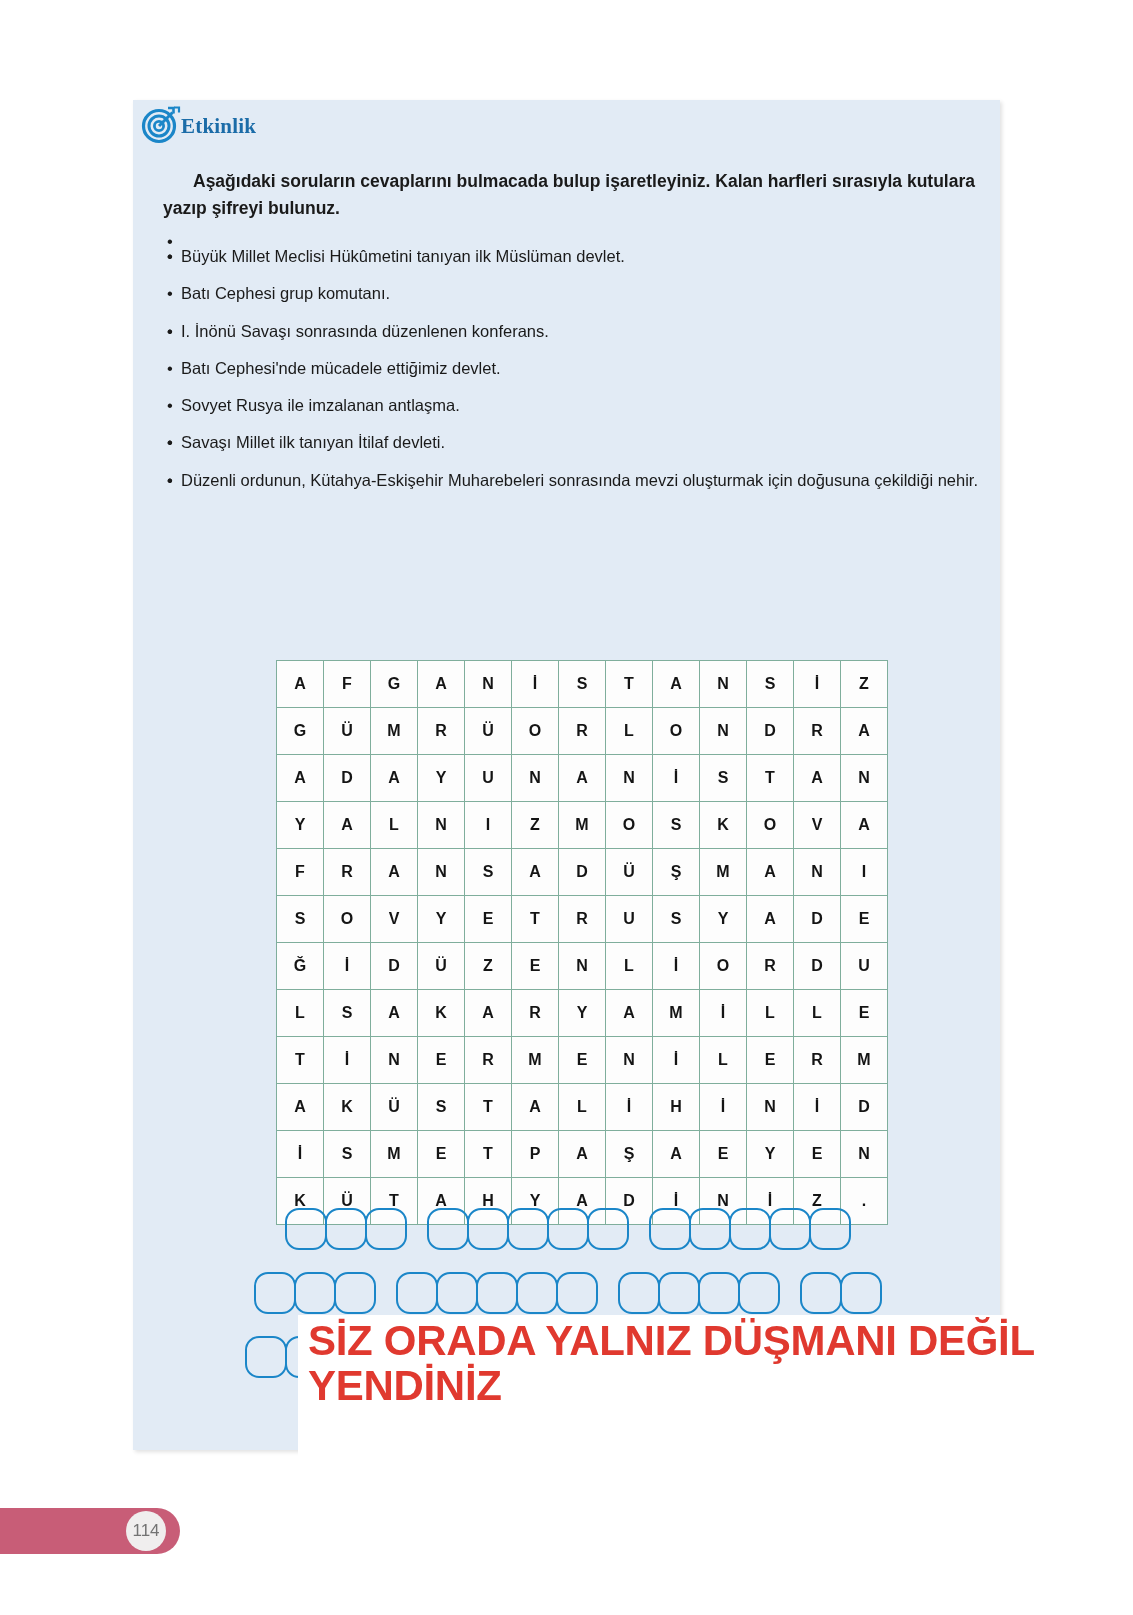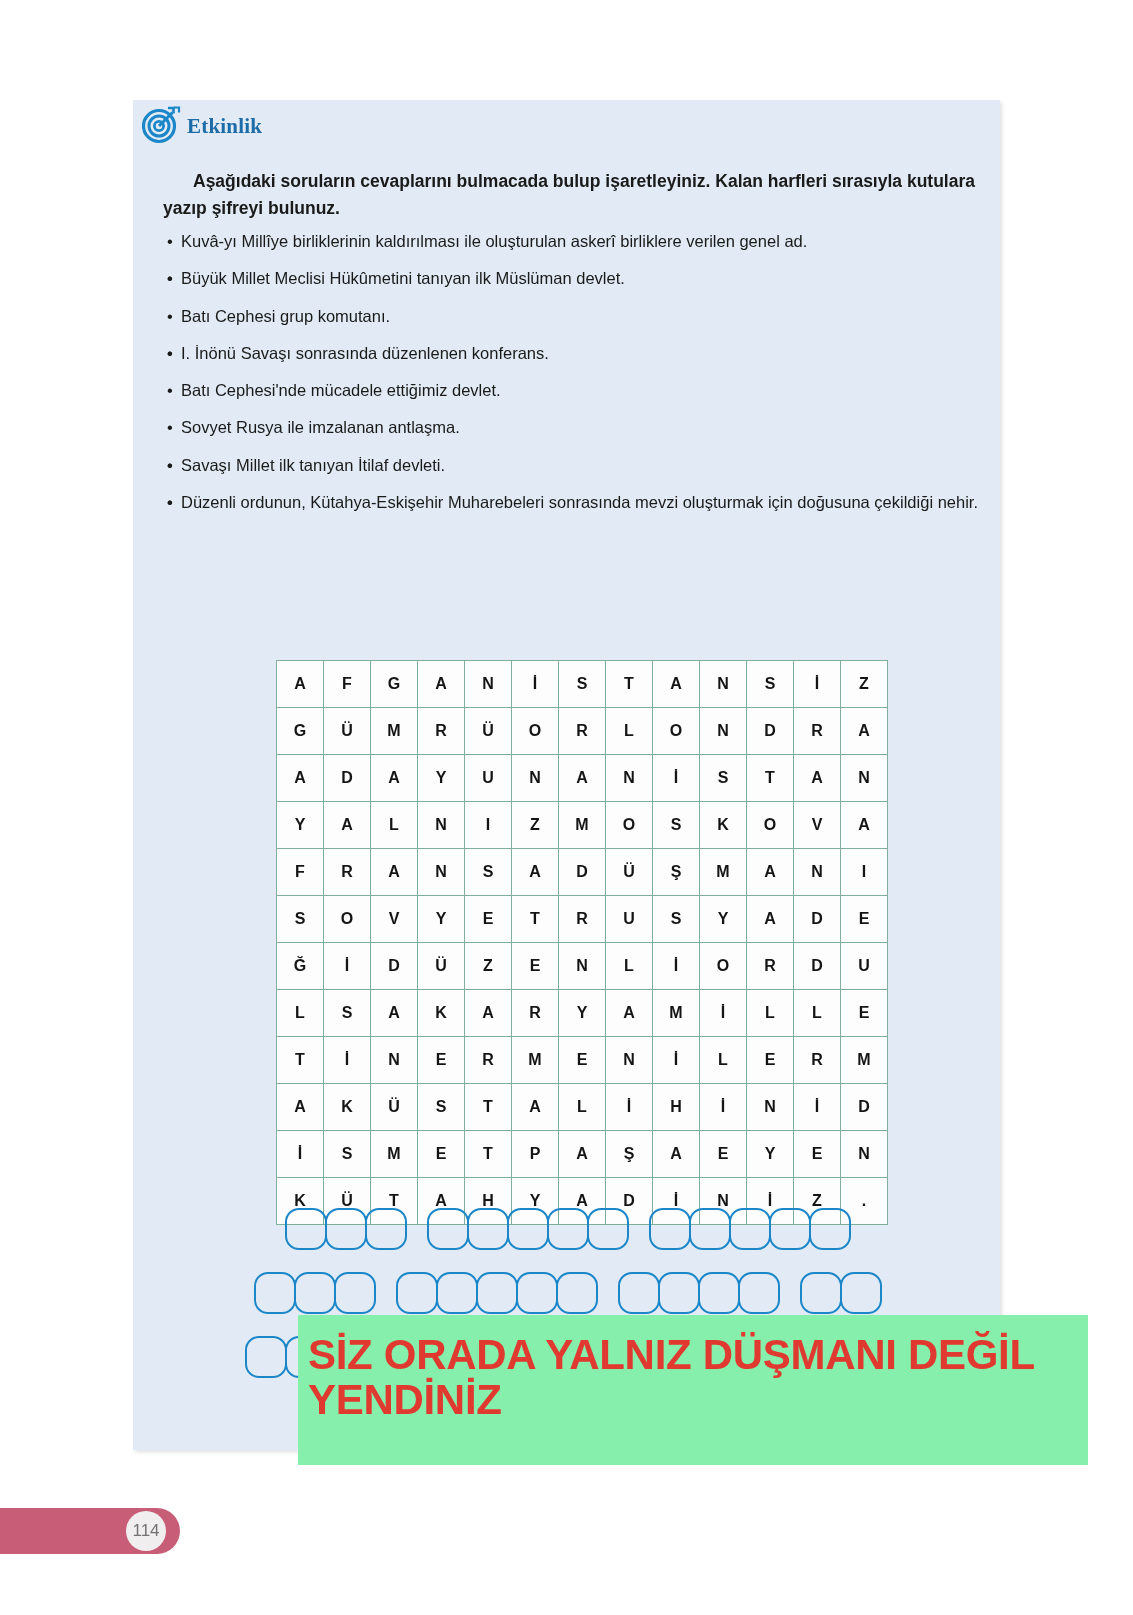--- a/index.html
+++ b/index.html
@@ -26,21 +26,20 @@
     box-shadow: 2px 2px 4px rgba(0,0,0,0.12);
   }
 
   
   #activity-header {
     position: absolute;
     left: 8px;
     top: 8px;
     display: flex;
     align-items: center;
-    gap: 6px;
     justify-content: center;
   }
   #target-icon { display: block; margin-top: -6px; }
   #activity-title {
     color: #1b6ca8;
     font-family: "Liberation Serif", serif;
     font-size: 21px;
     font-weight: 700;
     letter-spacing: .2px;
   }
@@ -126,22 +125,22 @@
     box-sizing: border-box;
   }
 
   
   #red-overlay {
     position: absolute;
     left: 165px;
     top: 1215px;
     width: 790px;
     height: 150px;
-    background: #86efac;
-    padding: 18px 10px 8px 10px;
+    background: #ffffff;
+    padding: 4px 10px 8px 10px;
     box-sizing: border-box;
   }
   #red-overlay .line {
     color: #e0392f;
     font-size: 42px;
     font-weight: bold;
     line-height: 1.07;
     letter-spacing: -0.3px;
     white-space: nowrap;
   }
@@ -186,21 +185,21 @@
         <polyline points="27,6 32.5,6 32.5,11.5" fill="none" stroke="#1b86c8" stroke-width="2.6"></polyline>
         <polyline points="33,5.5 38,5.5 38,10.5" fill="none" stroke="#1b86c8" stroke-width="2.2"></polyline>
       </svg>
     </span>
     <span id="activity-title">Etkinlik</span>
   </div>
 
   <div id="instruction">Aşağıdaki soruların cevaplarını bulmacada bulup işaretleyiniz. Kalan harfleri sırasıyla kutulara yazıp şifreyi bulunuz.</div>
 
   <div id="question-list">
-      <div class="q-item"><span class="bullet">•</span><span class="qtext">Kuvâ-yı Millîye birliklerinin kaldırılması ile oluşturulan askerî birliklere verilen genel ad.</span></div>
+      <div class="q-item"><span class="bullet">•</span></div>
       <div class="q-item"><span class="bullet">•</span></div>
       <div class="q-item"><span class="bullet">•</span><span class="qtext">Büyük Millet Meclisi Hükûmetini tanıyan ilk Müslüman devlet.</span></div>
       <div class="q-item"><span class="bullet">•</span><span class="qtext">Batı Cephesi grup komutanı.</span></div>
       <div class="q-item"><span class="bullet">•</span></div>
       <div class="q-item"><span class="bullet">•</span><span class="qtext">I. İnönü Savaşı sonrasında düzenlenen konferans.</span></div>
       <div class="q-item"><span class="bullet">•</span><span class="qtext">Batı Cephesi'nde mücadele ettiğimiz devlet.</span></div>
       <div class="q-item"><span class="bullet">•</span><span class="qtext">Sovyet Rusya ile imzalanan antlaşma.</span></div>
       <div class="q-item"><span class="bullet">•</span></div>
       <div class="q-item"><span class="bullet">•</span><span class="qtext">Savaşı Millet ilk tanıyan İtilaf devleti.</span></div>
       <div class="q-item"><span class="bullet">•</span></div>

